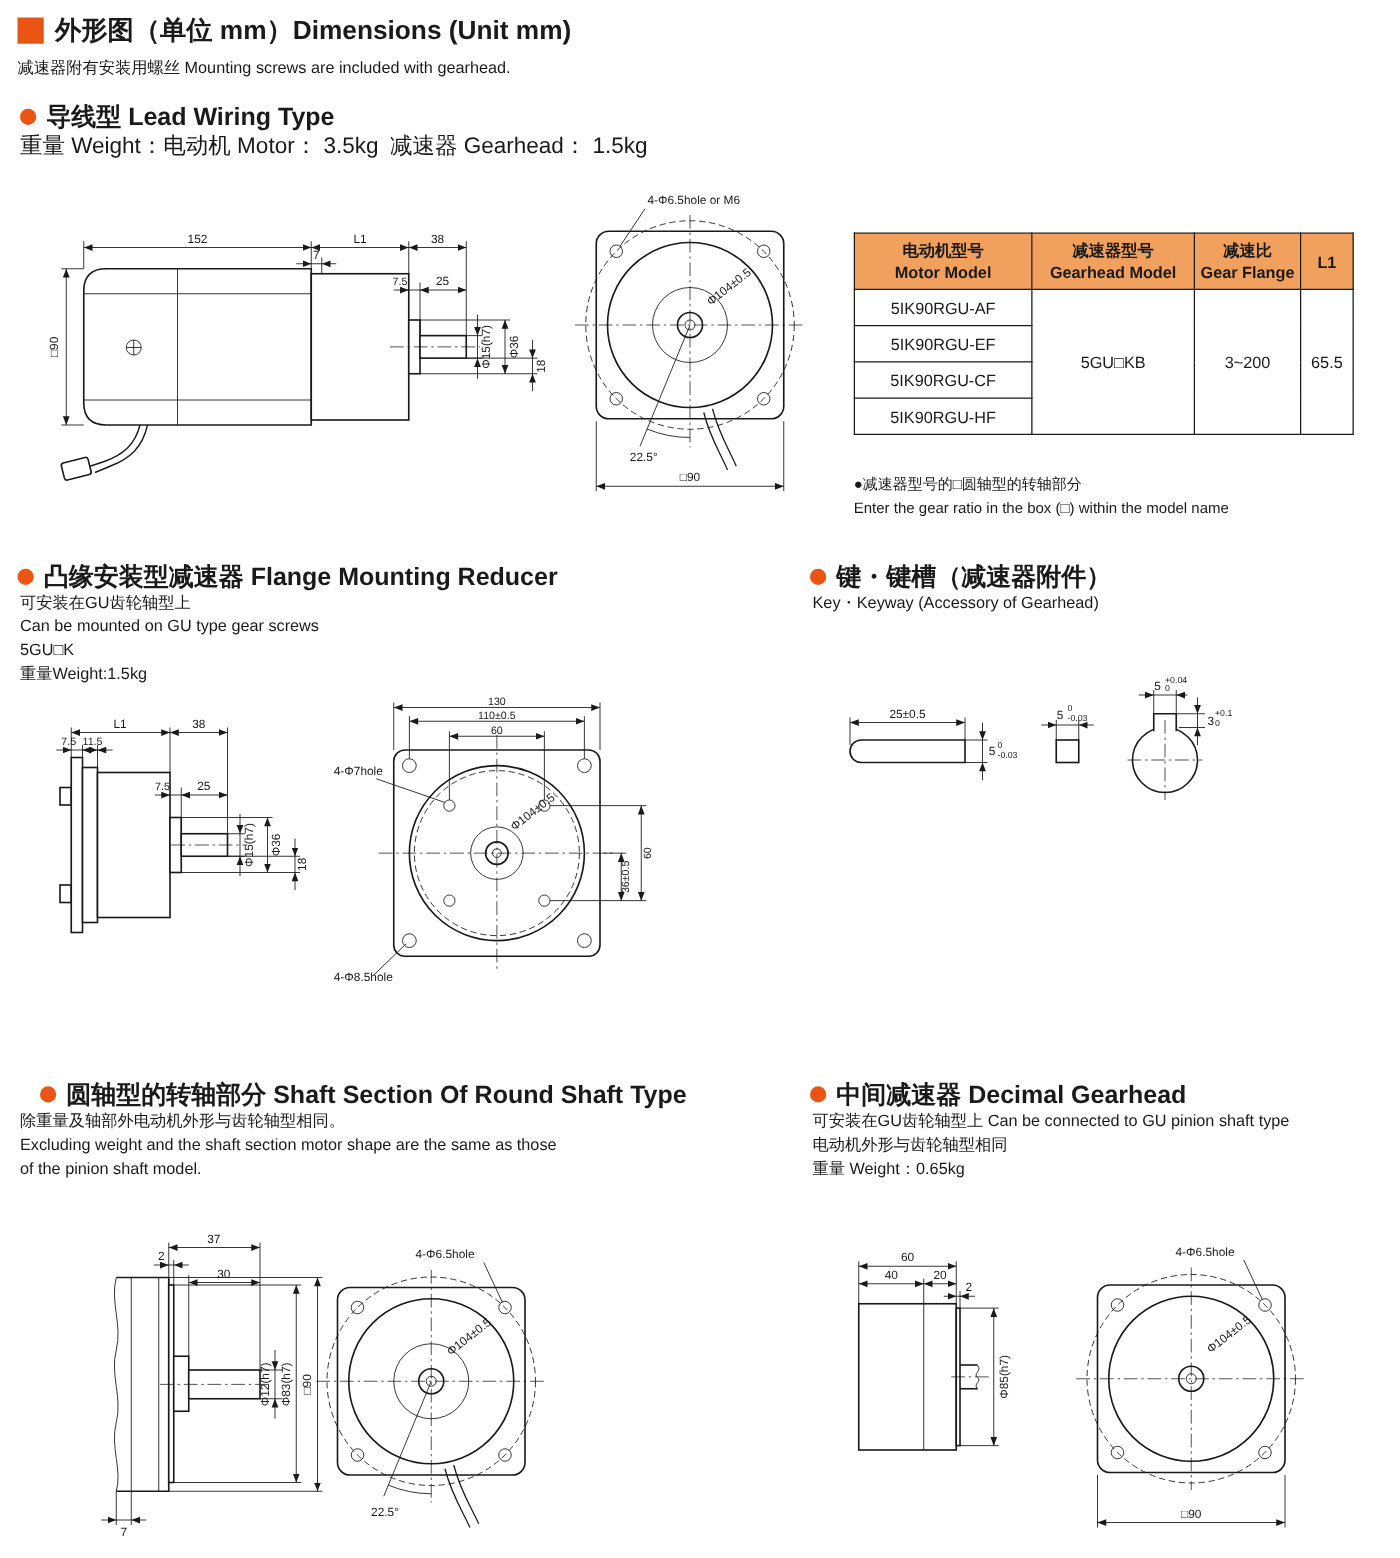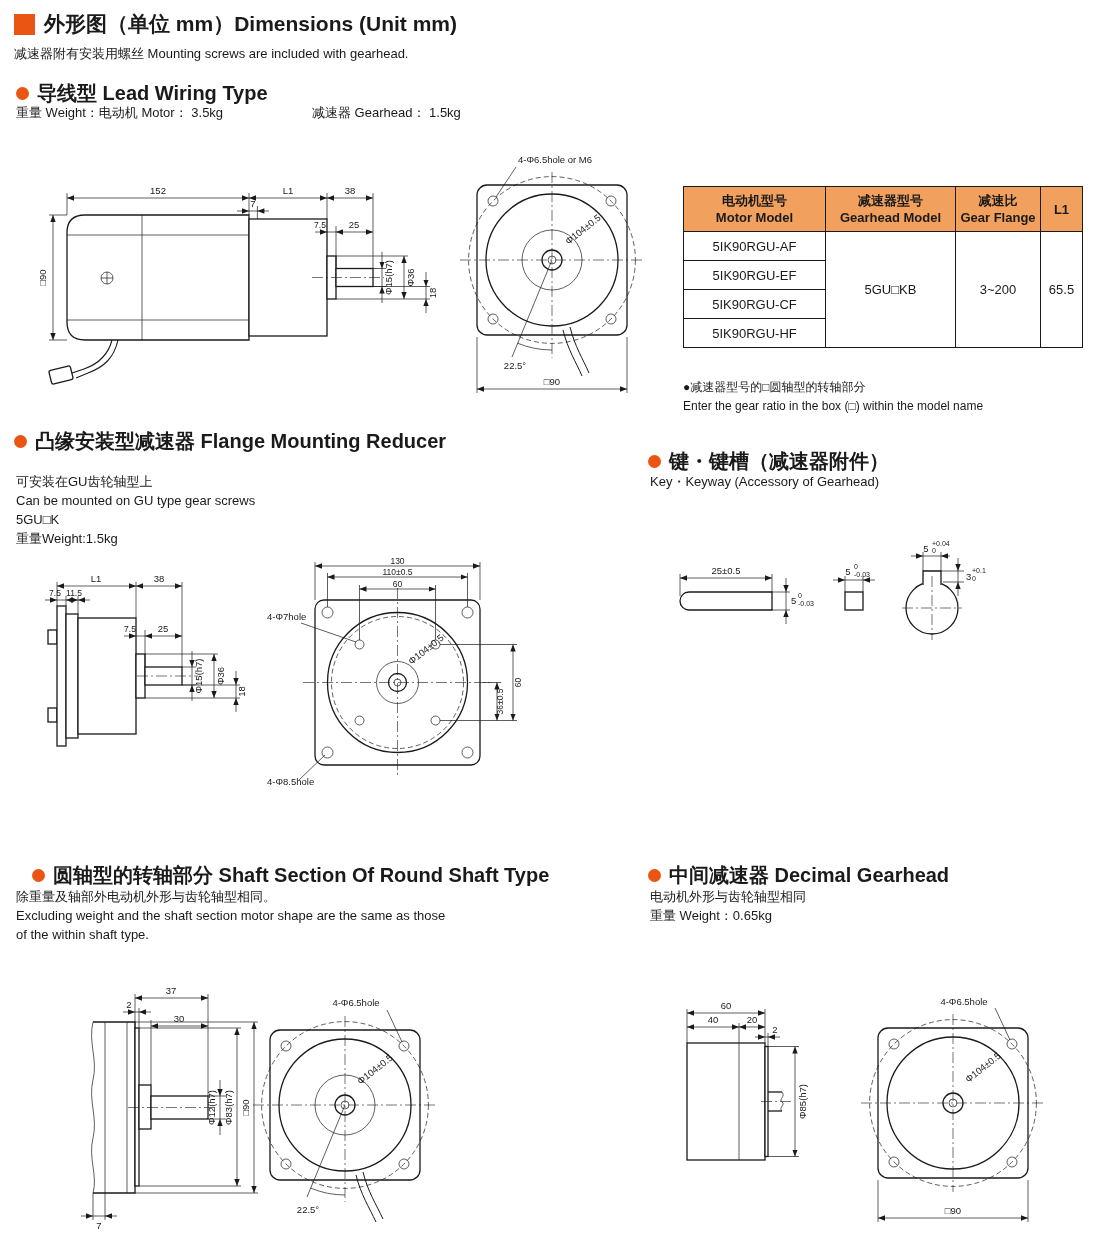--- a/index.html
+++ b/index.html
@@ -8,21 +8,21 @@
   body{width:1120px;height:1246px;position:relative;overflow:hidden;
        font-family:"Liberation Sans","DejaVu Sans",sans-serif;color:var(--ink);}
   .abs{position:absolute;}
   .title-row{display:flex;align-items:center;gap:9px;}
   .title-square{width:21px;height:21px;background:var(--accent);flex:none;}
   .page-title{font-size:21px;font-weight:bold;white-space:nowrap;}
   .subtitle{font-size:13px;margin-top:7px;}
   .sec-head{display:flex;align-items:center;gap:8px;font-size:20px;font-weight:bold;white-space:nowrap;}
   .bullet{width:13px;height:13px;border-radius:50%;background:var(--accent);flex:none;}
   .txt13 p{font-size:13px;line-height:19px;white-space:nowrap;}
-  .wline{font-size:13px;white-space:nowrap;}
+  .wline{font-size:18px;white-space:nowrap;}
   .spec-table{border-collapse:collapse;text-align:center;}
   .spec-table th,.spec-table td{border:1px solid #1a1a1a;}
   .spec-table th{background:var(--th-bg);font-weight:bold;font-size:13px;line-height:17px;padding:5px 4px;}
   .spec-table td{font-size:13px;height:29px;padding:2px 4px;}
   .note{font-size:12px;line-height:19px;white-space:nowrap;}
   svg{overflow:visible;display:block;}
   svg text{font-family:"Liberation Sans","DejaVu Sans",sans-serif;font-size:9.5px;fill:var(--ink);}
   .mid{text-anchor:middle;}
   .dimS{font-size:7px;}
   .dim85{font-size:8.5px;}
@@ -199,21 +199,21 @@
     <tr>
         <td>5IK90RGU-HF</td>
       </tr>
   </tbody>
 </table>
 <div class="abs note" style="left:683px;top:378px">
   <p>●减速器型号的□圆轴型的转轴部分</p>
   <p>Enter the gear ratio in the box (□) within the model name</p>
 </div>
 
-<div class="abs sec-head" style="left:14px;top:428px">
+<div class="abs sec-head" style="left:14px;top:448px">
   <span class="bullet"></span>
   <span>凸缘安装型减速器 Flange Mounting Reducer</span>
 </div>
 <div class="abs txt13" style="left:16px;top:472px">
   <p>可安装在GU齿轮轴型上</p>
   <p>Can be mounted on GU type gear screws</p>
   <p>5GU□K</p>
   <p>重量Weight:1.5kg</p>
 </div>
 
@@ -377,21 +377,21 @@
   <text class="dimS" x="322" y="41">0</text>
 </svg>
 
 <div class="abs sec-head" style="left:32px;top:862px">
   <span class="bullet"></span>
   <span>圆轴型的转轴部分 Shaft Section Of Round Shaft Type</span>
 </div>
 <div class="abs txt13" style="left:16px;top:887px">
   <p>除重量及轴部外电动机外形与齿轮轴型相同。</p>
   <p>Excluding weight and the shaft section motor shape are the same as those</p>
-  <p>of the within shaft type.</p>
+  <p>of the pinion shaft model.</p>
 </div>
 
 <svg class="abs" style="left:30px;top:980px" width="235" height="255" viewBox="0 0 235 255">
   <g>
     <path class="tl" d="M63,42 C58,62 68,80 63,100 C58,120 68,138 63,158 C58,178 68,196 63,213"></path>
     <path class="olf" d="M63,42 H105 V213 H63"></path>
     <line class="tl" x1="75" y1="42" x2="75" y2="213"></line>
     <line class="tl" x1="97" y1="42" x2="97" y2="213"></line>
     <rect class="ol" x="105" y="48" width="4" height="158"></rect>
     <rect class="ol" x="109" y="105" width="12" height="44"></rect>
@@ -461,20 +461,21 @@
   <text class="mid" x="116" y="14">4-Φ6.5hole</text>
   <text class="mid" transform="translate(137,80) rotate(-38)">Φ104±0.5</text>
   <text class="mid" x="68" y="221">22.5°</text>
 </svg>
 
 <div class="abs sec-head" style="left:648px;top:862px">
   <span class="bullet"></span>
   <span>中间减速器 Decimal Gearhead</span>
 </div>
 <div class="abs txt13" style="left:650px;top:887px">
+  <p>可安装在GU齿轮轴型上 Can be connected to GU pinion shaft type</p>
   <p>电动机外形与齿轮轴型相同</p>
   <p>重量 Weight：0.65kg</p>
 </div>
 
 <svg class="abs" style="left:665px;top:985px" width="155" height="250" viewBox="0 0 155 250">
   <g>
     <rect class="olf" x="22" y="58" width="78" height="117"></rect>
     <line class="tl" x1="74" y1="58" x2="74" y2="175"></line>
     <rect class="ol" x="100" y="61.5" width="3" height="110"></rect>
     <line class="olf" x1="103" y1="107" x2="117" y2="107"></line>

